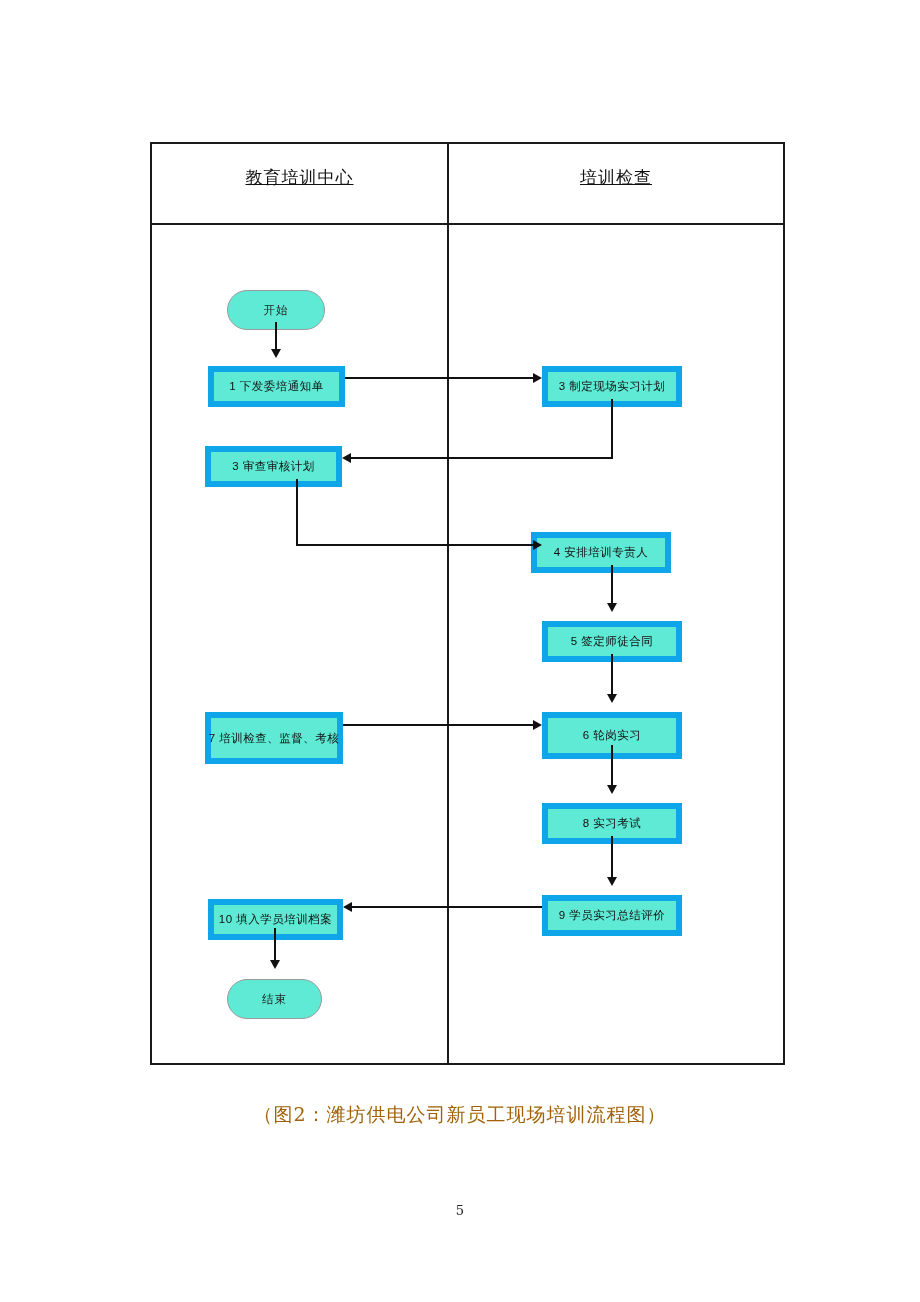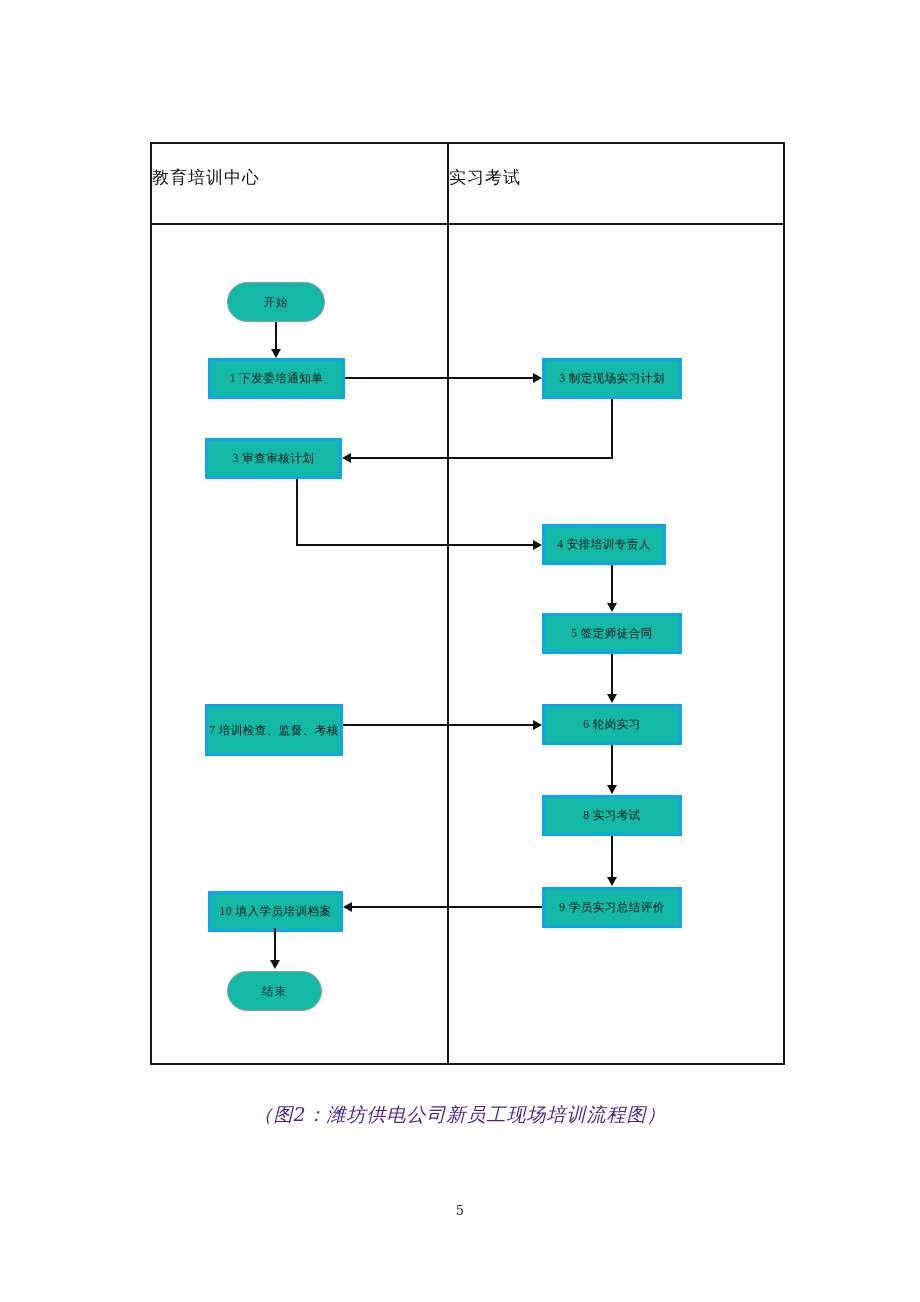--- a/index.html
+++ b/index.html
@@ -47,40 +47,43 @@
     width: 631px;
     height: 0;
     border-top: 2px solid #1a1a1a;
   }
   .lane-title {
     position: absolute;
     top: 22px;
     font-size: 17px;
     letter-spacing: 1px;
     color: #111;
+    text-align: center;
     font-family: "DejaVu Serif", "Liberation Serif", serif;
     white-space: nowrap;
+    text-decoration: underline;
   }
   .lane-title.left  { left: 0px;   width: 295px; }
   .lane-title.right { left: 297px; width: 334px; }
 
   
   .node {
     position: absolute;
     box-sizing: border-box;
     display: flex;
     align-items: center;
     justify-content: center;
-    font-family: Liberation Serif, serif;
+    font-family: Liberation Sans, sans-serif;
     color: #111;
-    background: #14b8a6;
+    background: #5eead4;
     white-space: nowrap;
+    margin-top: 8px;
   }
   .box {
-    border: 3px solid #0ea5e9;
+    border: 6px solid #0ea5e9;
     font-size: 11.5px;
     letter-spacing: 0.5px;
   }
   .terminator {
     border: 1px solid #9a9a9a;
     border-radius: 22px;
     font-size: 11.5px;
     letter-spacing: 1px;
     color: #222;
   }
@@ -116,22 +119,21 @@
   
   .caption {
     position: absolute;
     left: 0;
     top: 1102px;
     width: 920px;
     text-align: center;
     font-size: 19px;
     letter-spacing: 1px;
     font-family: "DejaVu Serif", "Liberation Serif", serif;
-    color: #4c1d95;
-    font-style: italic;
+    color: #a16207;
   }
   .folio {
     position: absolute;
     left: 0;
     top: 1203px;
     width: 920px;
     text-align: center;
     font-size: 13px;
     font-family: "DejaVu Serif", "Liberation Serif", serif;
     color: #222;
@@ -139,38 +141,38 @@
 </style>
 </head>
 <body>
 
 <div id="page">
 
   <div class="lane-table">
     <div class="lane-header-rule"></div>
     <div class="lane-divider"></div>
     <div class="lane-title left">教育培训中心</div>
-    <div class="lane-title right">实习考试</div>
+    <div class="lane-title right">培训检查</div>
   </div>
 
   <div class="node terminator" style="left:227px; top:282px; width:98px; height:40px;">开始</div>
 
   <div class="node box" style="left:208px; top:358px; width:137px; height:41px;">1  下发委培通知单</div>
 
   <div class="node box" style="left:542px; top:358px; width:140px; height:41px;">3  制定现场实习计划</div>
 
   <div class="node box" style="left:205px; top:438px; width:137px; height:41px;">3   审查审核计划</div>
 
-  <div class="node box" style="left:542px; top:524px; width:124px; height:41px;">4  安排培训专责人</div>
+  <div class="node box" style="left:531px; top:524px; width:140px; height:41px;">4  安排培训专责人</div>
 
   <div class="node box" style="left:542px; top:613px; width:140px; height:41px;">5  签定师徒合同</div>
 
   <div class="node box" style="left:205px; top:704px; width:138px; height:52px;">7   培训检查、监督、考核</div>
 
-  <div class="node box" style="left:542px; top:704px; width:140px; height:41px;">6  轮岗实习</div>
+  <div class="node box" style="left:542px; top:704px; width:140px; height:47px;">6  轮岗实习</div>
 
   <div class="node box" style="left:542px; top:795px; width:140px; height:41px;">8  实习考试</div>
 
   <div class="node box" style="left:542px; top:887px; width:140px; height:41px;">9  学员实习总结评价</div>
 
   <div class="node box" style="left:208px; top:891px; width:135px; height:41px;">10   填入学员培训档案</div>
 
   <div class="node terminator" style="left:227px; top:971px; width:95px; height:40px;">结束</div>
 
   <div class="seg v" style="left:275px; top:322px; height:28px;"></div>

